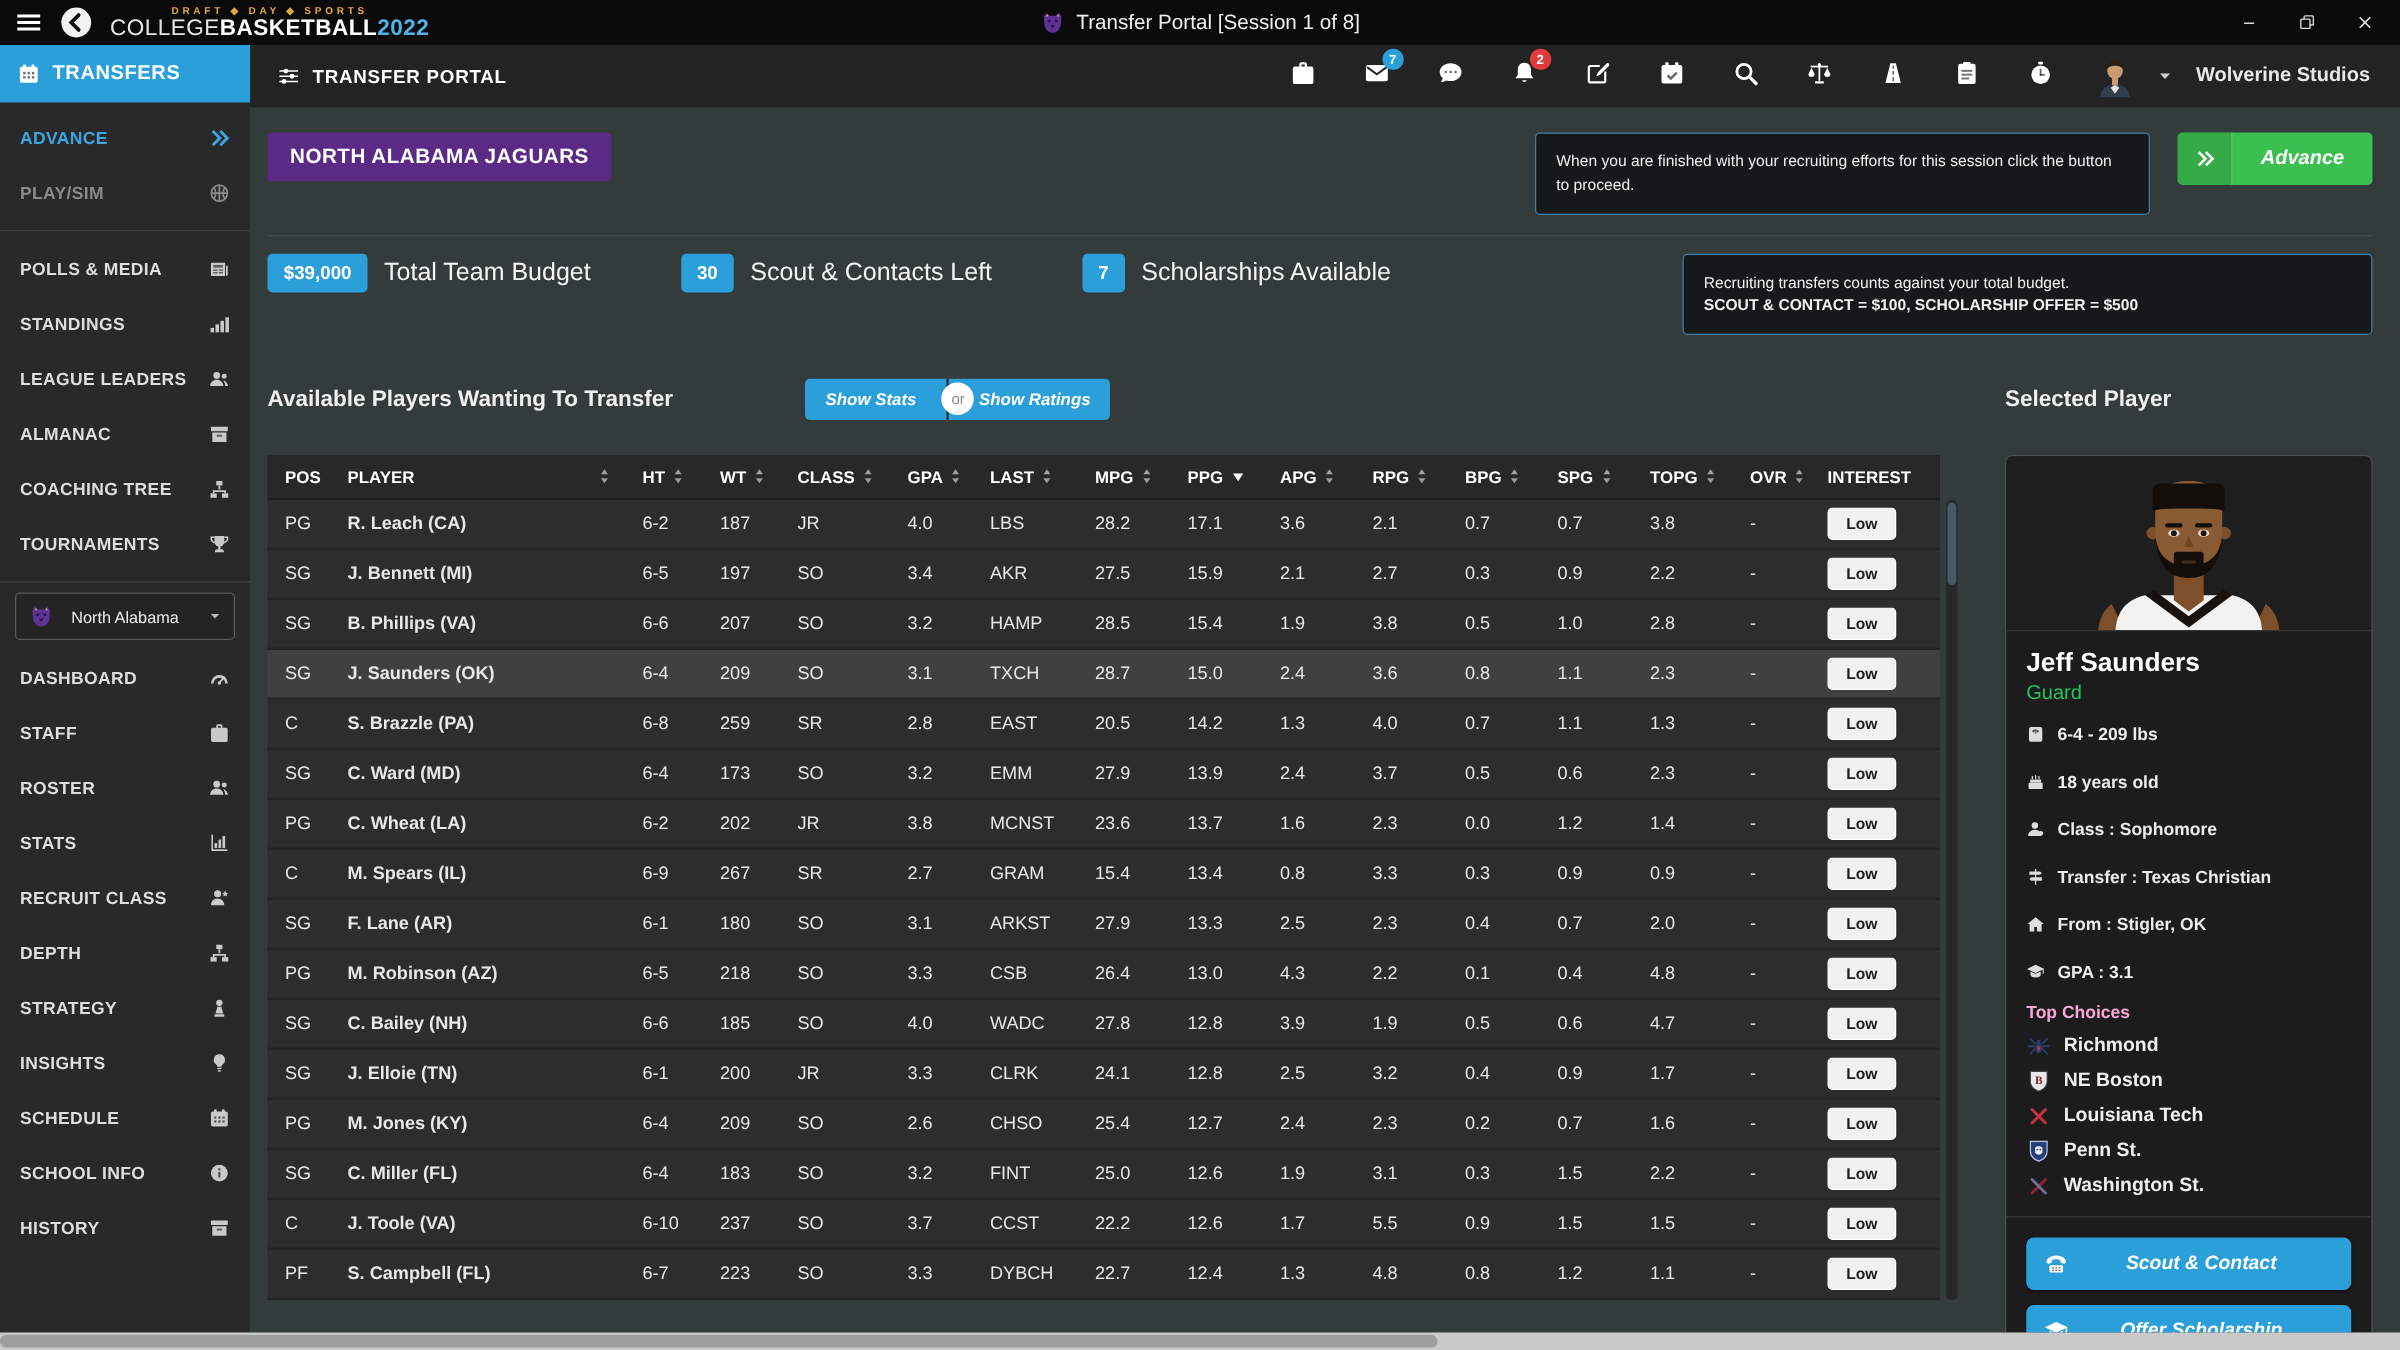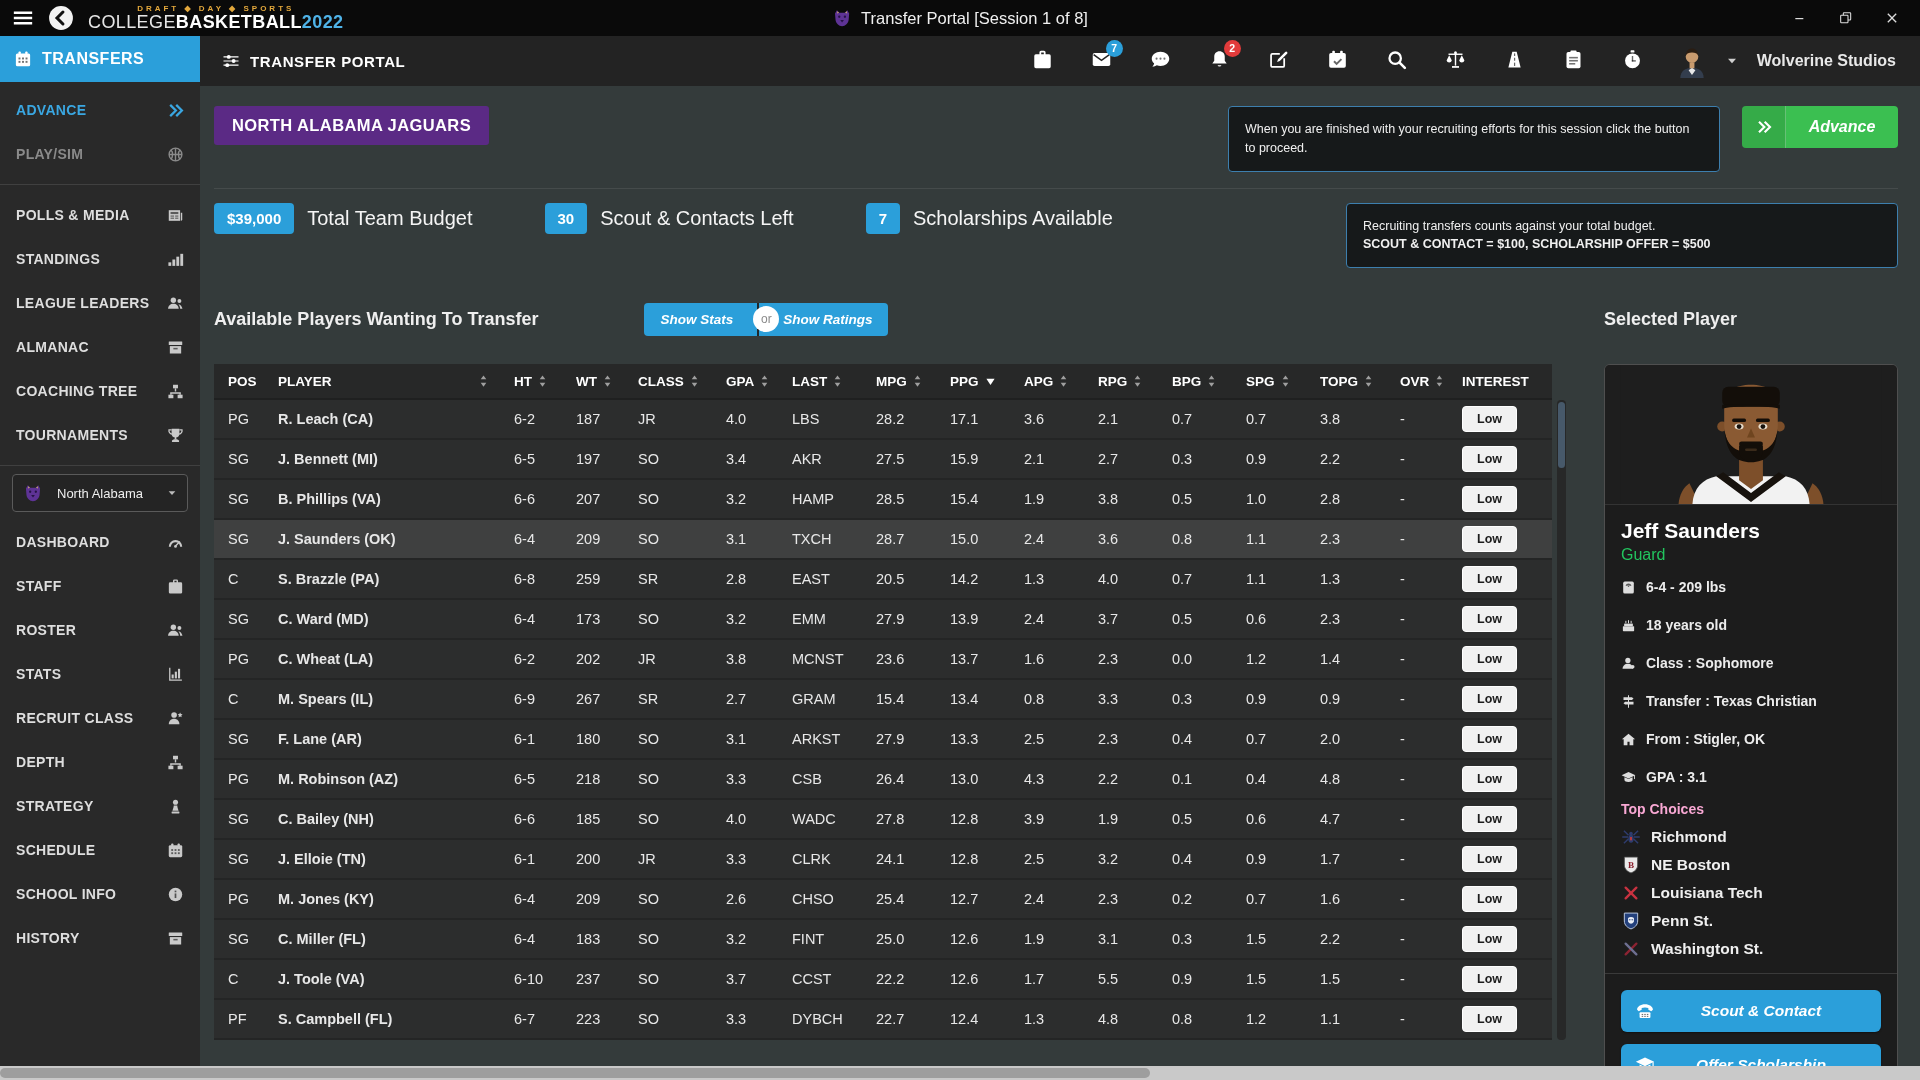--- a/index.html
+++ b/index.html
@@ -378,20 +378,30 @@
             </svg>
           </span>
         </div>
         <div class="nav-item">
           <span class="nav-label">STRATEGY</span>
           <span class="icon i17">
             <svg viewBox="0 0 24 24" fill="currentColor">
               <circle cx="12" cy="6" r="3.6"></circle>
               <path d="M9.5 10.5h5c0 3 1.3 4.5 1.8 7.5h-8.6c.5-3 1.8-4.5 1.8-7.5z"></path>
               <rect x="6.5" y="19" width="11" height="2.8" rx="0.6"></rect>
+            </svg>
+          </span>
+        </div>
+        <div class="nav-item">
+          <span class="nav-label">INSIGHTS</span>
+          <span class="icon i17">
+            <svg viewBox="0 0 24 24" fill="currentColor">
+              <path d="M12 2a6.3 6.3 0 00-3.6 11.5c.9.6 1.1 1.4 1.1 2.5h5c0-1.1.2-1.9 1.1-2.5A6.3 6.3 0 0012 2z"></path>
+              <rect x="9.5" y="17.2" width="5" height="1.8" rx="0.9"></rect>
+              <rect x="10.2" y="20" width="3.6" height="1.8" rx="0.9"></rect>
             </svg>
           </span>
         </div>
         <div class="nav-item">
           <span class="nav-label">SCHEDULE</span>
           <span class="icon i17">
             <svg viewBox="0 0 24 24" fill="currentColor">
               <rect x="2.5" y="4.5" width="19" height="17" rx="2"></rect>
               <rect x="6" y="2" width="3" height="5" rx="1"></rect>
               <rect x="15" y="2" width="3" height="5" rx="1"></rect>

